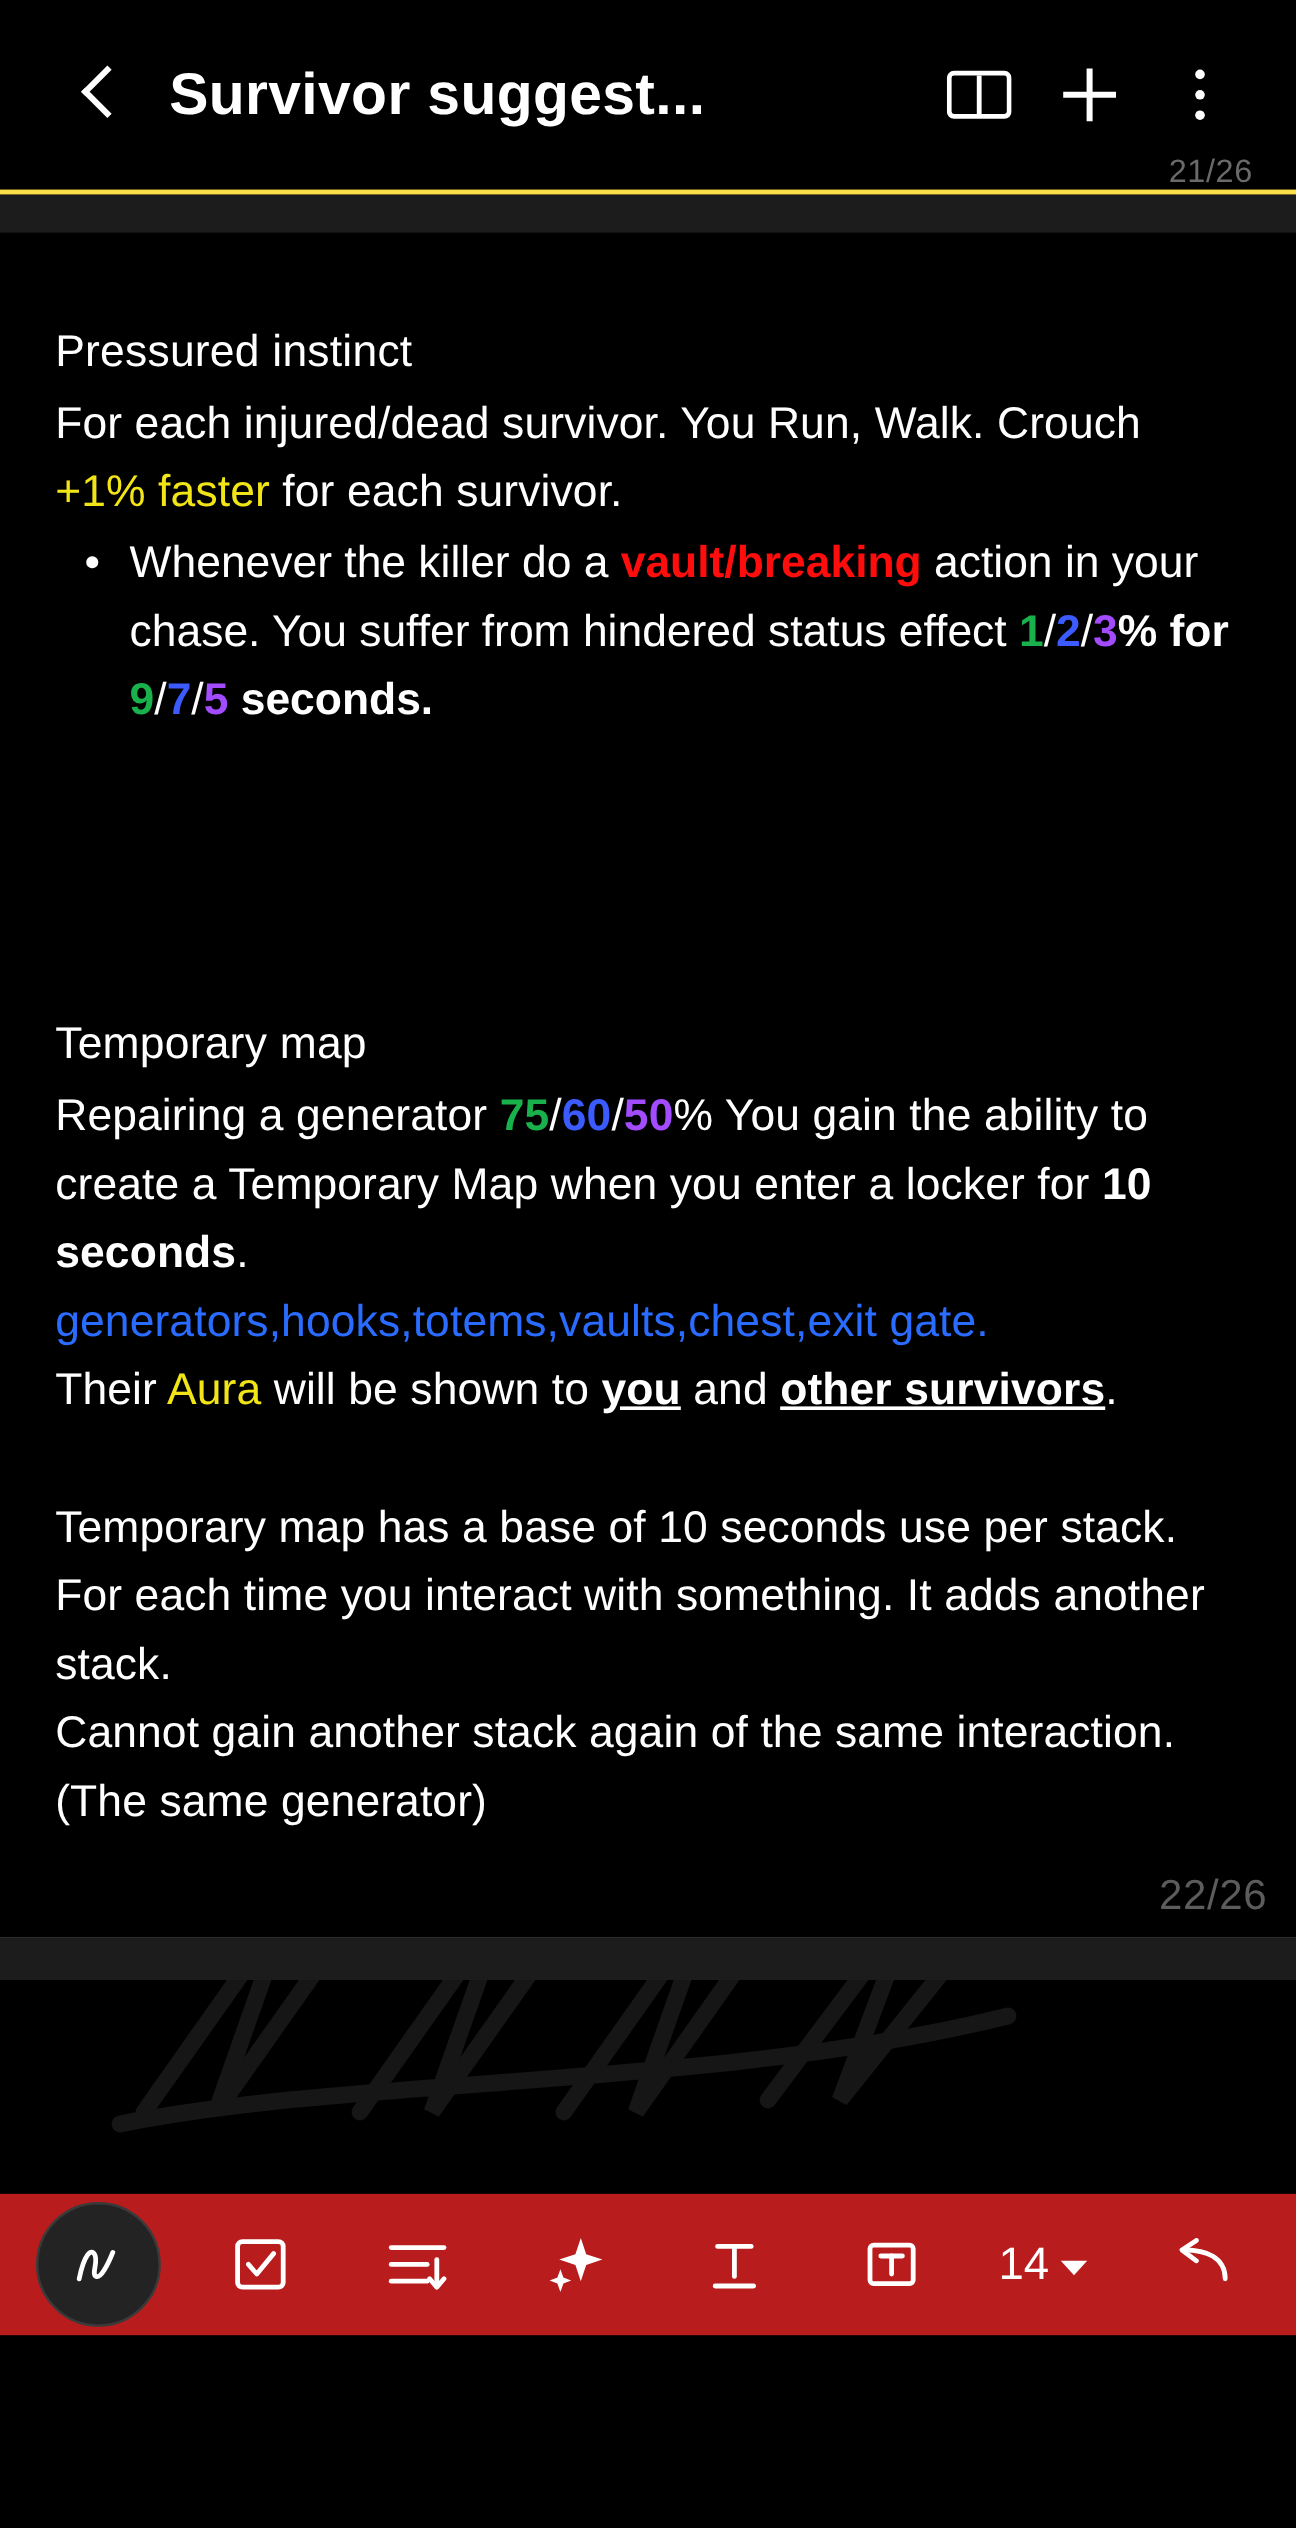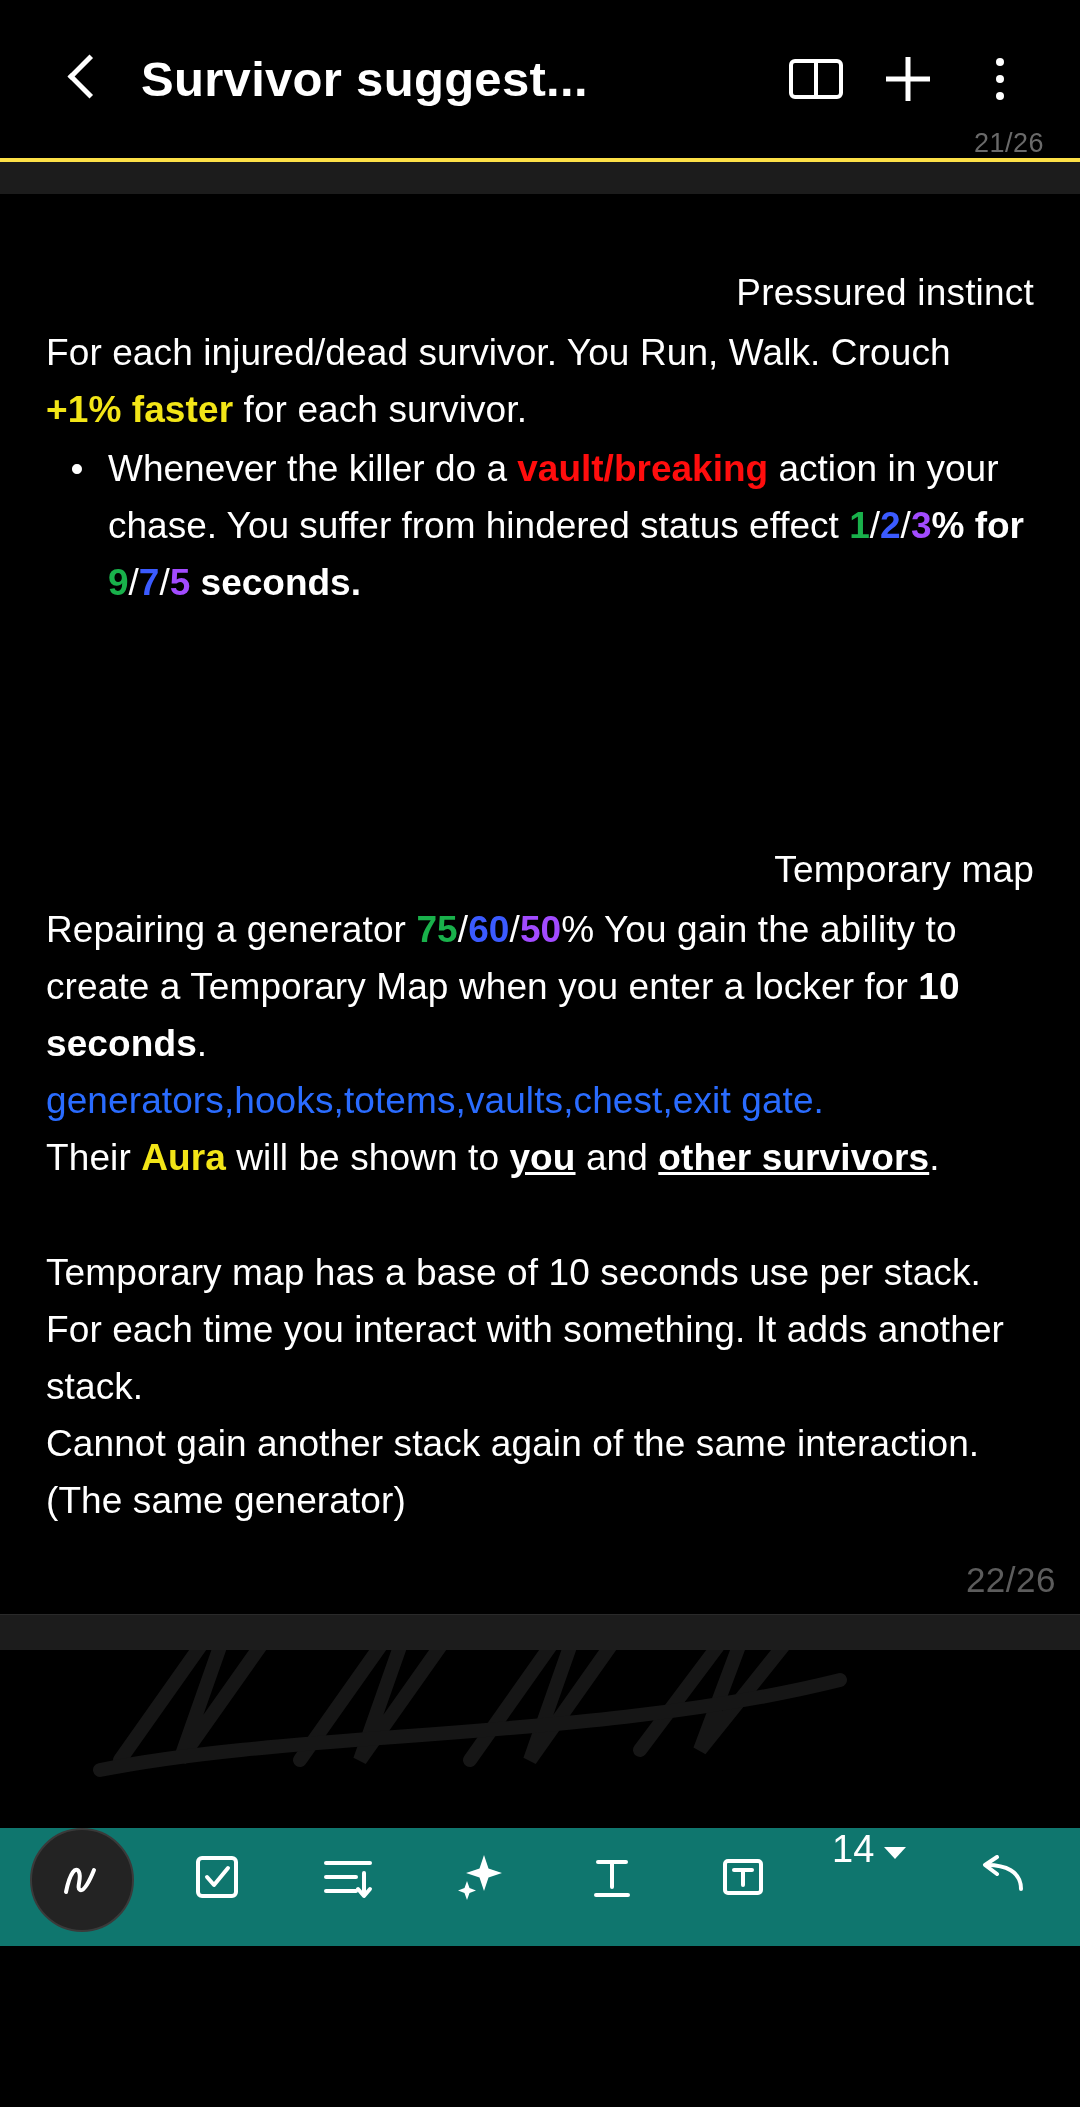--- a/index.html
+++ b/index.html
@@ -106,21 +106,21 @@
 
   
   .doc {
     position: relative;
     flex: 1 1 auto;
     background: #000;
     padding: 0 46px;
     overflow: hidden;
   }
   .note-title {
-    text-align: right;
+    text-align: left;
     color: #ffffff;
     font-size: 37px;
     margin-top: 78px;
     margin-bottom: 10px;
     letter-spacing: 0.2px;
   }
   .para {
     color: #ffffff;
     font-size: 37px;
     line-height: 57px;
@@ -140,21 +140,21 @@
   }
   .bullet-text {
     flex: 1 1 auto;
     color: #ffffff;
     font-size: 37px;
     line-height: 57px;
   }
   .spacer-lg { height: 160px; }
   .spacer-sm { height: 58px; }
 
-  .y  { color: #f2e517; font-weight: bold; }
+  .y  { color: #f2e517; font-weight: normal; }
   .r  { color: #ff0d0d; font-weight: bold; }
   .g  { color: #19b14b; font-weight: bold; }
   .b  { color: #3b5bff; font-weight: bold; }
   .p  { color: #a24bff; font-weight: bold; }
   .bd { font-weight: bold; }
   .link { color: #2a6cff; }
   .u { text-decoration: underline; font-weight: bold; }
 
   .page-num-bottom {
     position: absolute;
@@ -181,23 +181,23 @@
   .scribble {
     position: absolute;
     left: 0; top: -120px;
     width: 100%; height: 300px;
     opacity: 0.85;
   }
 
   
   .toolbar {
     flex: 0 0 118px;
-    background: #0f766e;
-    display: flex;
-    align-items: flex-start;
+    background: #b91c1c;
+    display: flex;
+    align-items: center;
     padding: 0 24px;
     gap: 15px;
     justify-content: space-between;
   }
   .tool {
     width: 98px;
     height: 98px;
     display: flex;
     align-items: center;
     justify-content: center;

